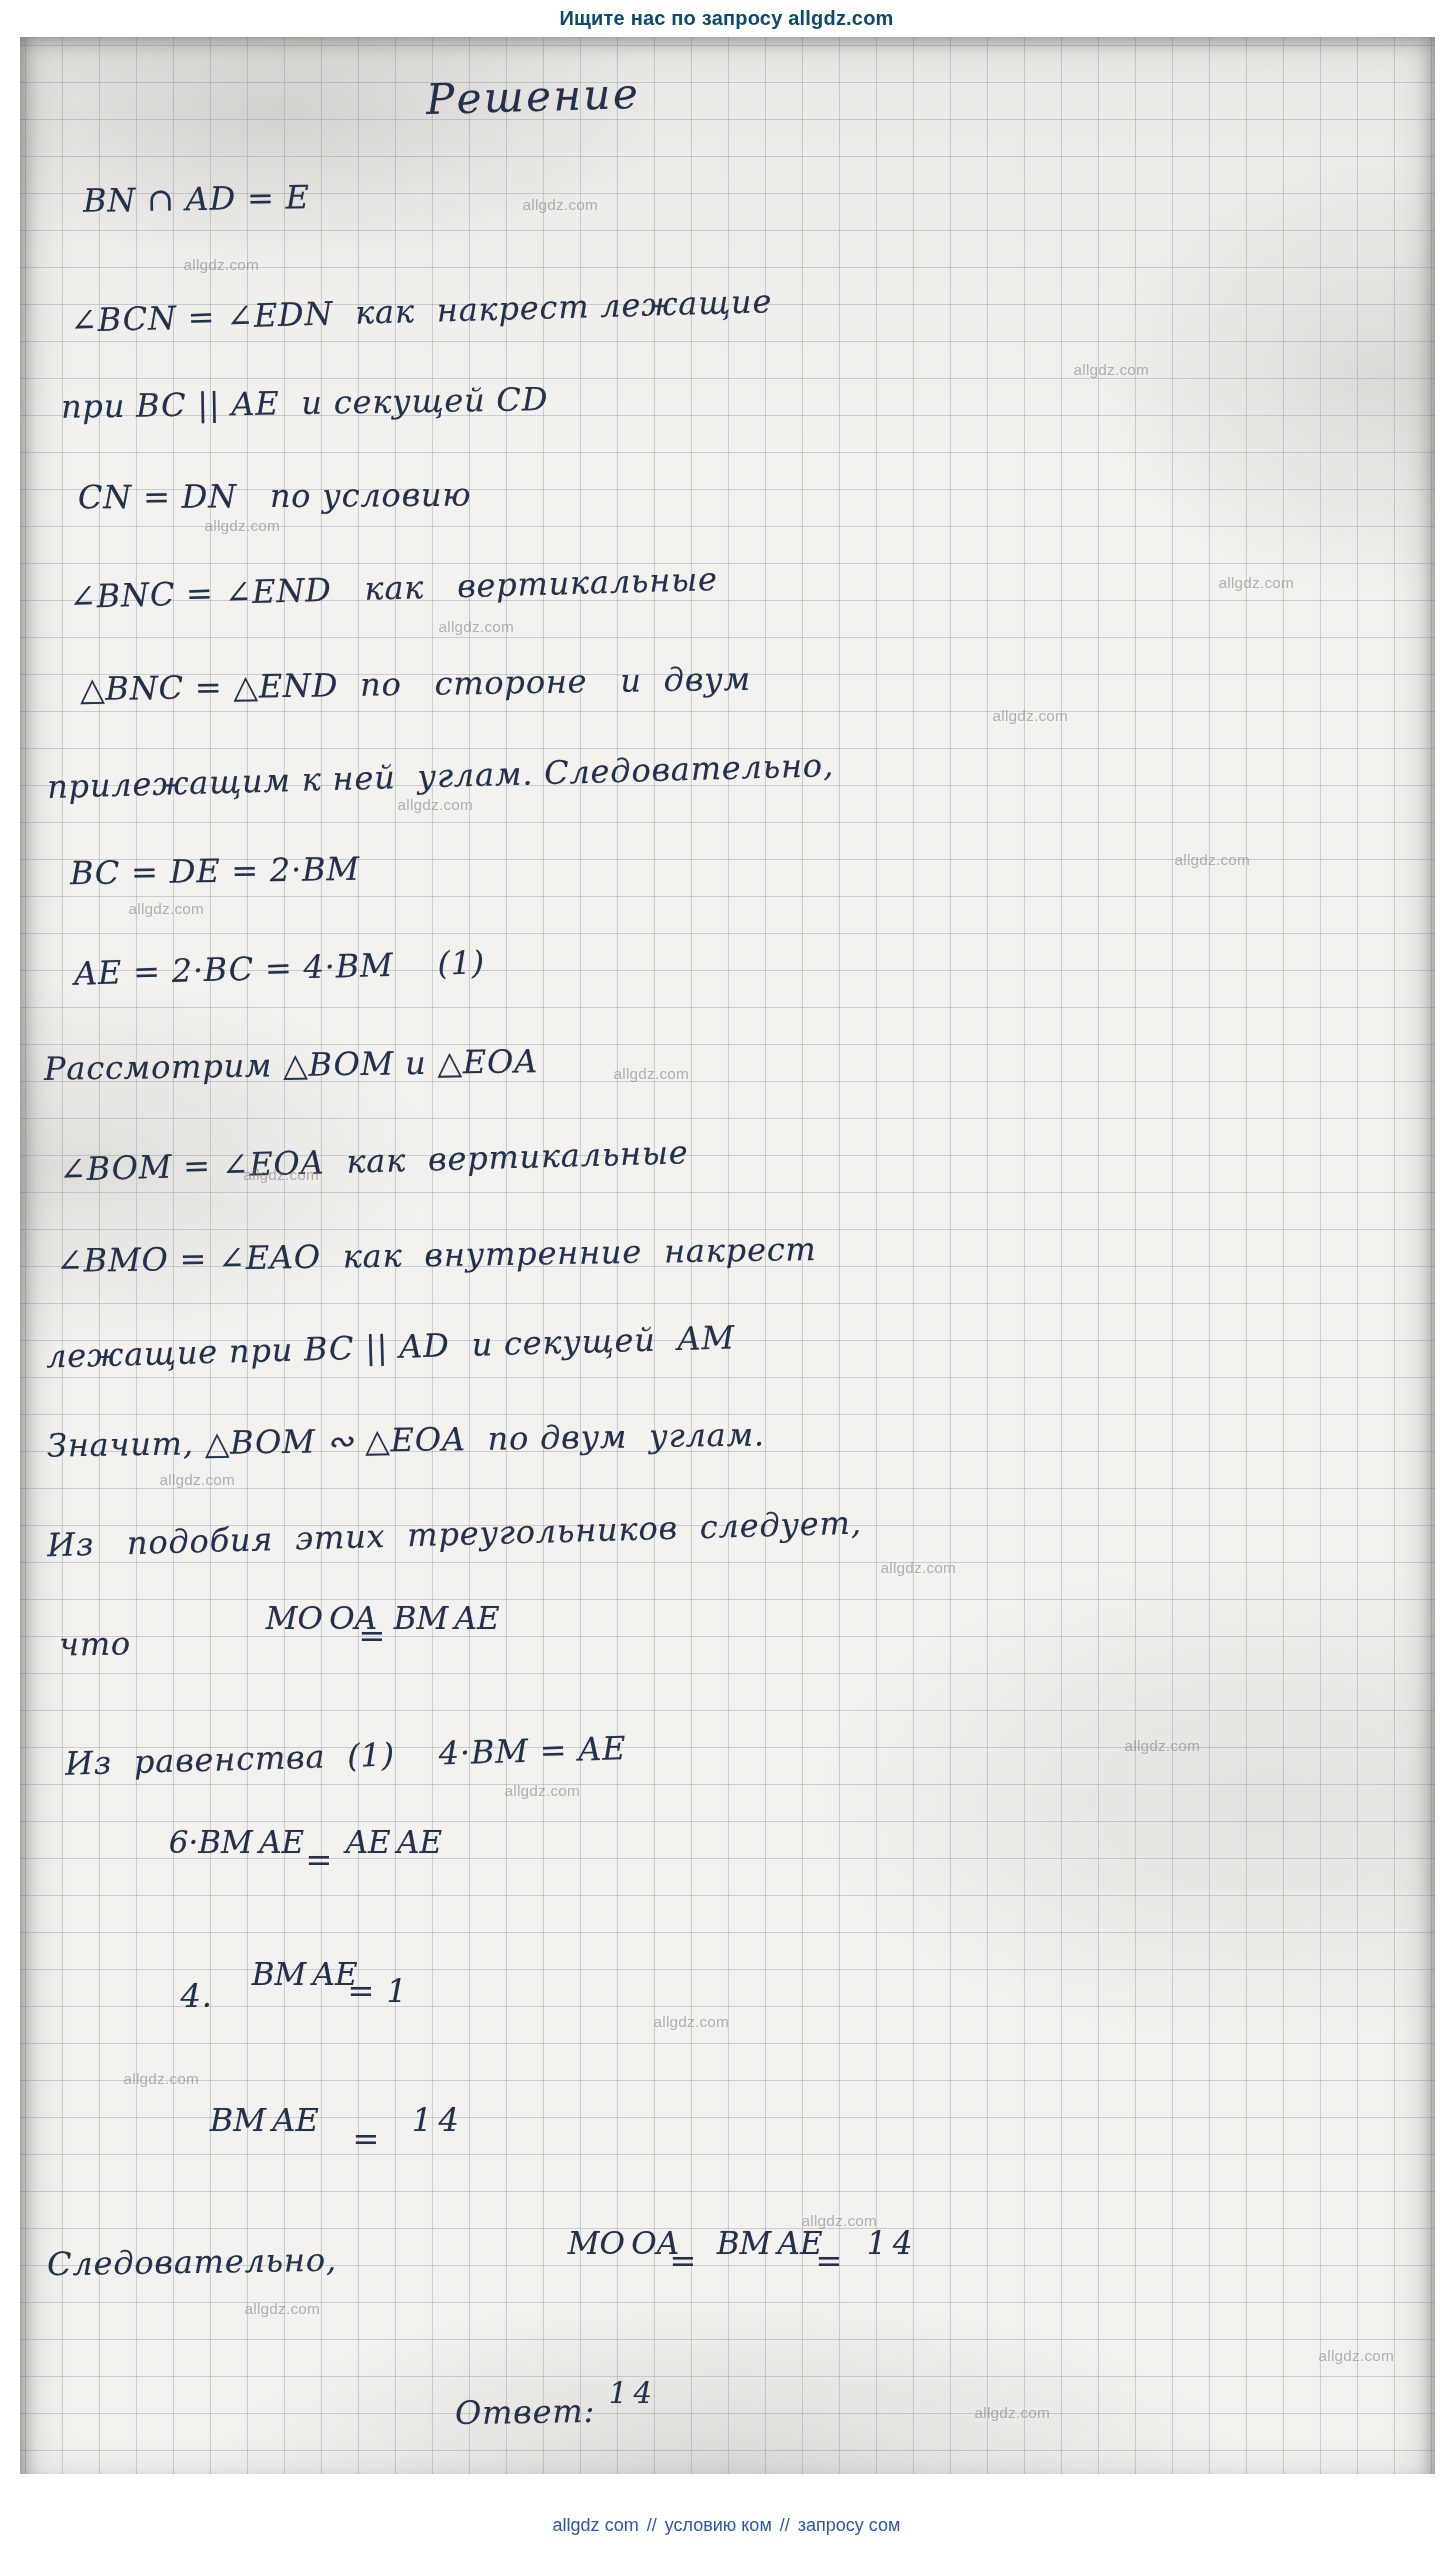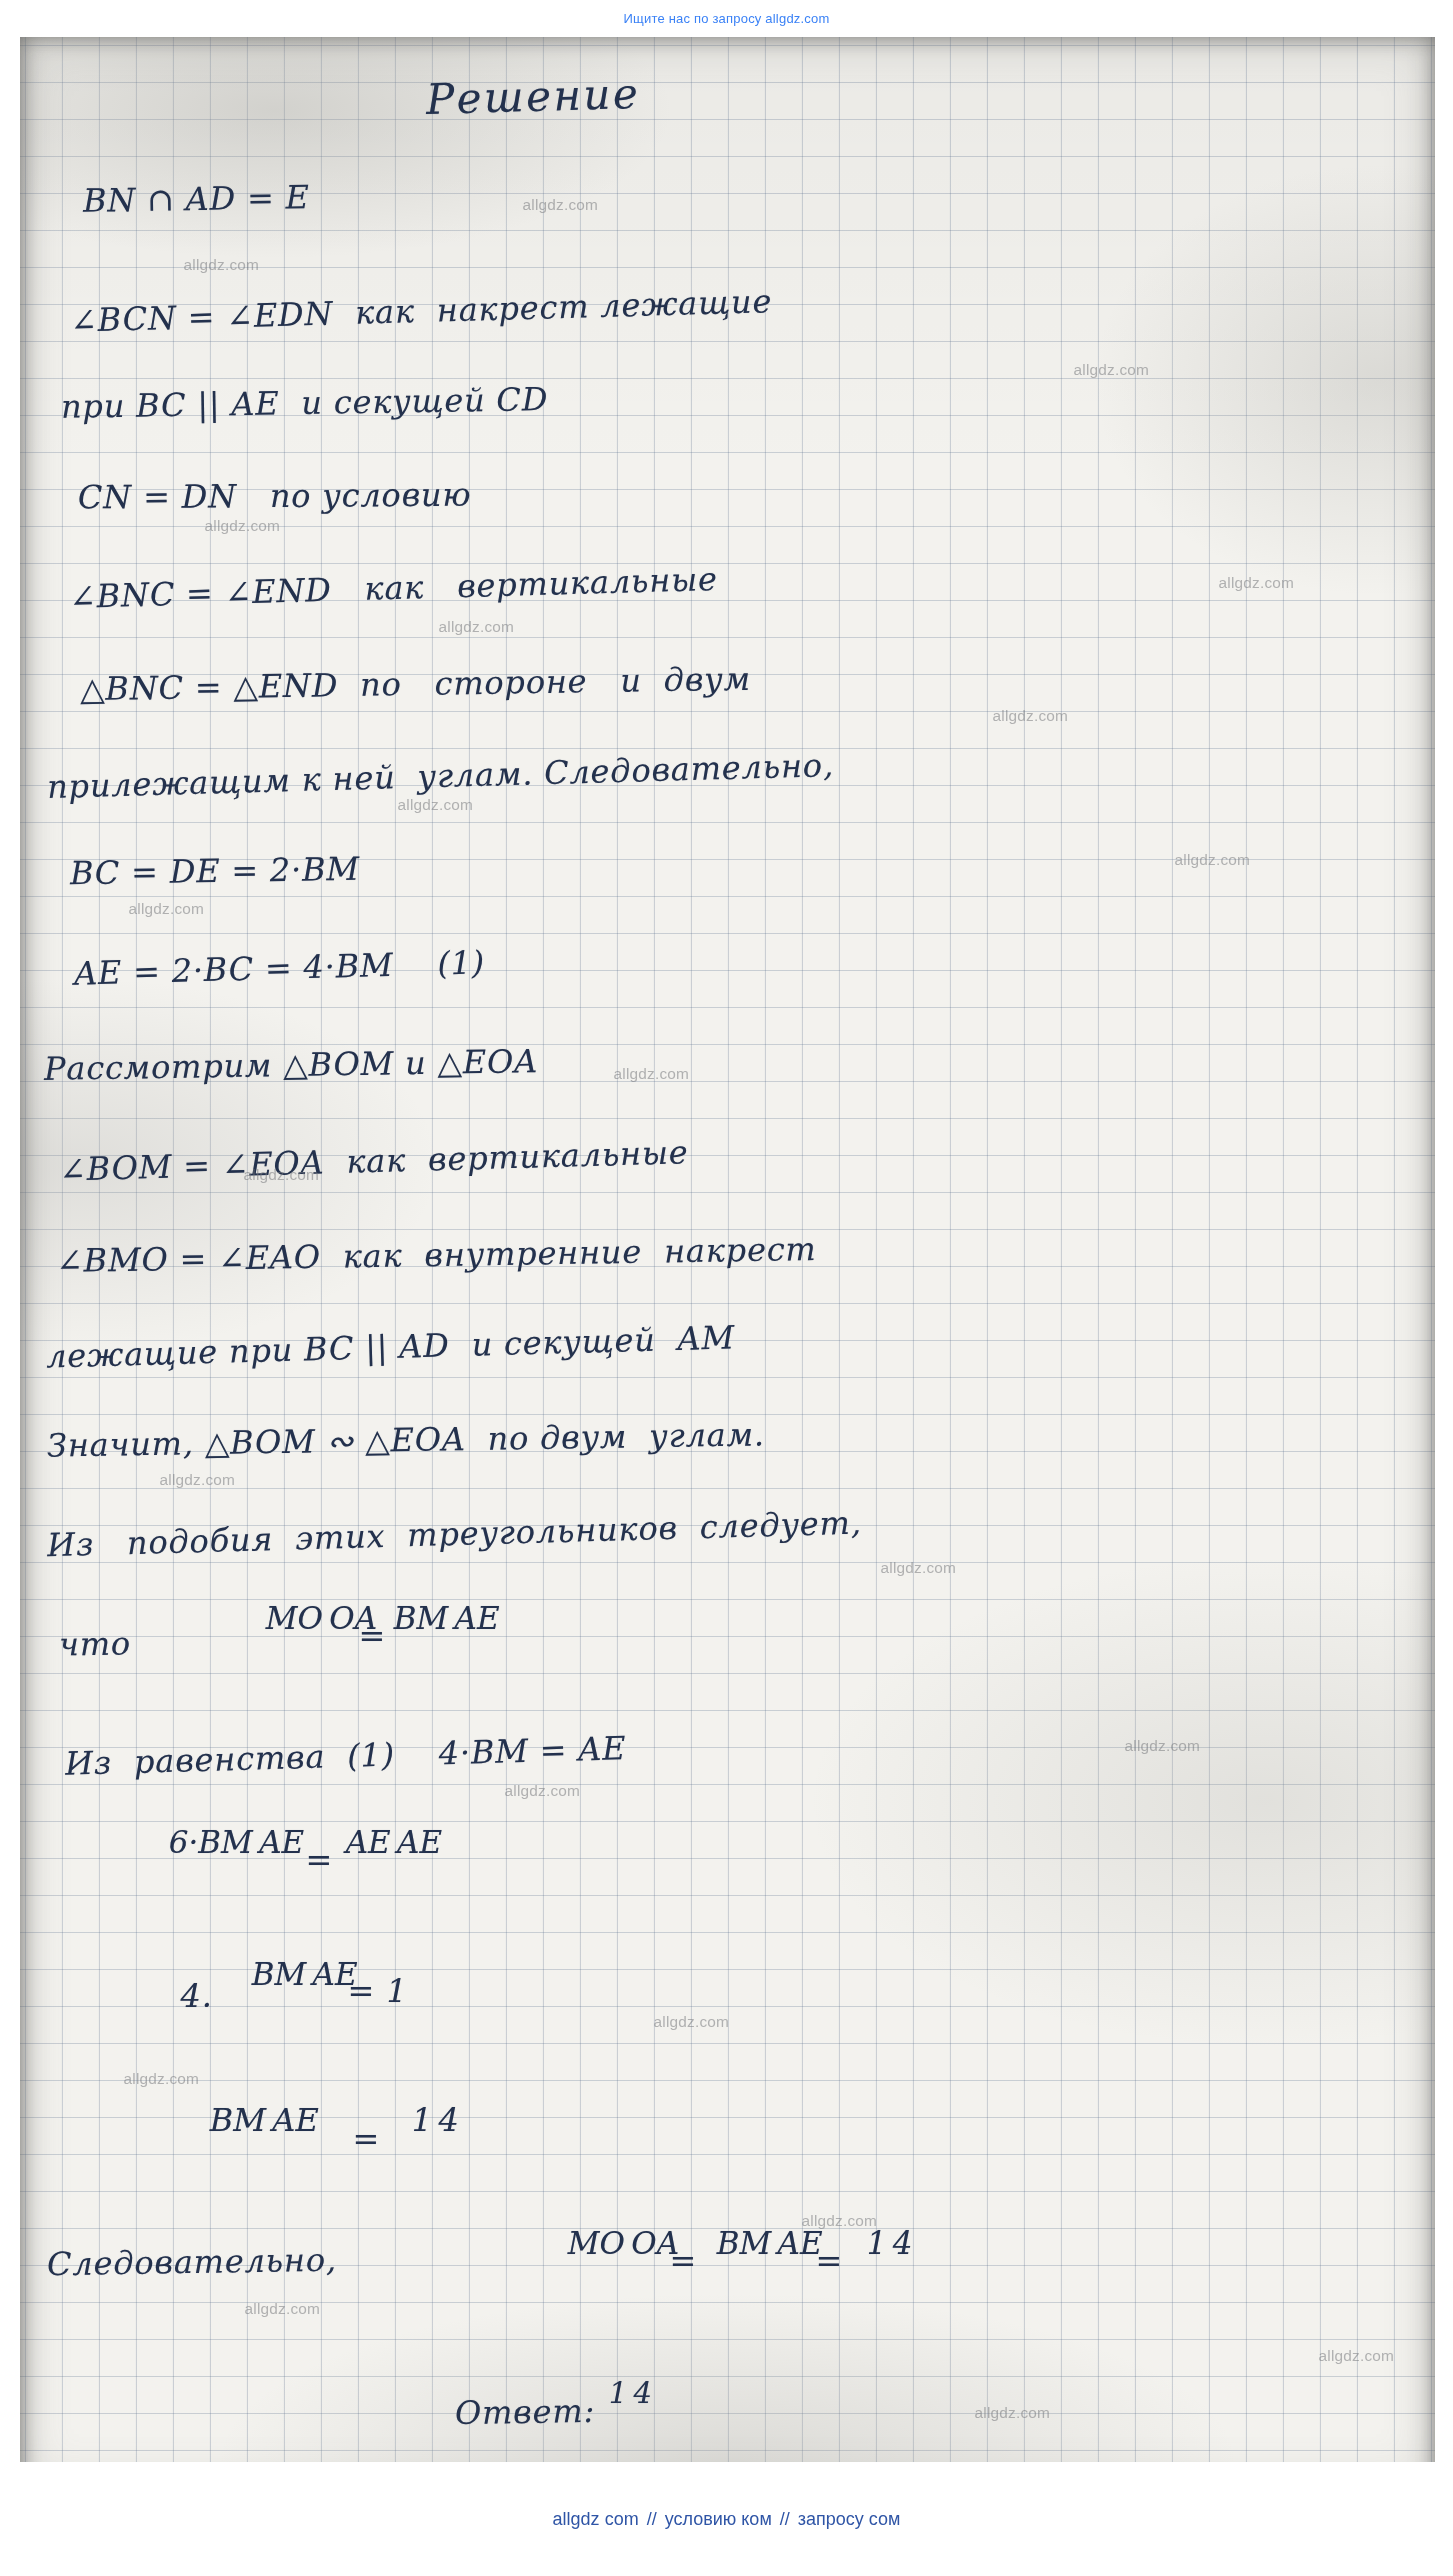--- a/index.html
+++ b/index.html
@@ -17,23 +17,24 @@
 
   
   .top-banner {
     height: 36px;
     display: flex;
     align-items: center;
     justify-content: center;
     background: #ffffff;
   }
   .top-banner-text {
-    color: #3b82f6;
-    font-size: 13px;
+    color: #0c4a6e;
+    font-size: 20px;
     letter-spacing: 0.2px;
+    font-weight: bold;
   }
 
   
   .scan {
     position: absolute;
     left: 19.5px;
     top: 37px;
     width: 1415px;
     height: 2451px;
     background:
@@ -131,21 +132,21 @@
     pointer-events: none;
     user-select: none;
   }
 
   
   .bottom-bar {
     position: absolute;
     left: 0;
     right: 0;
     bottom: 0;
-    height: 114px;
+    height: 102px;
     display: flex;
     align-items: center;
     justify-content: center;
     gap: 8px;
     background: #ffffff;
   }
   .bottom-bar a, .bottom-bar span {
     color: #2f55a6;
     font-size: 18px;
     text-decoration: none;

